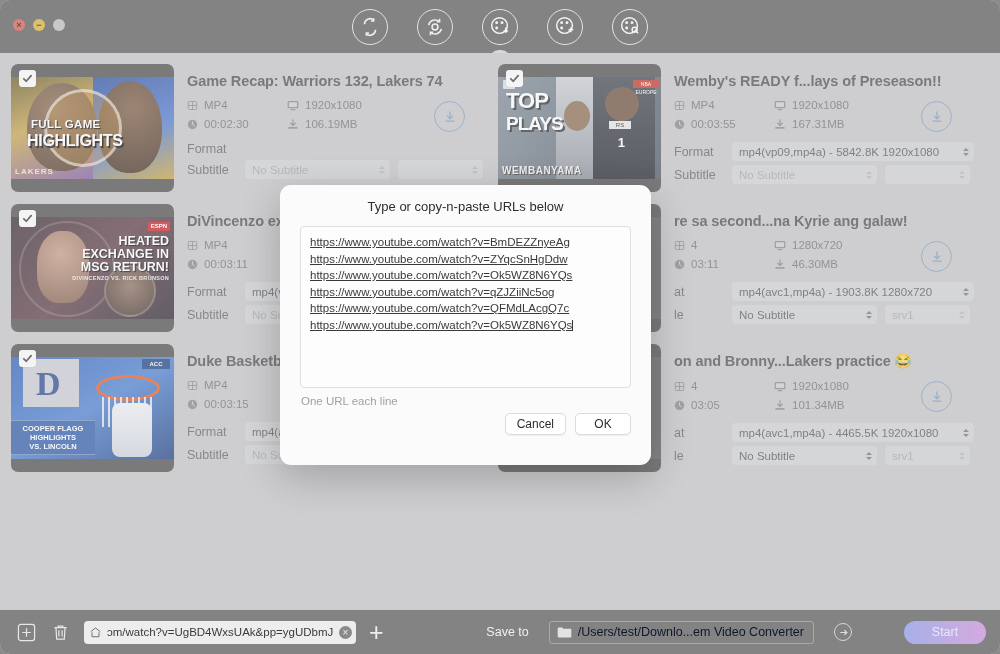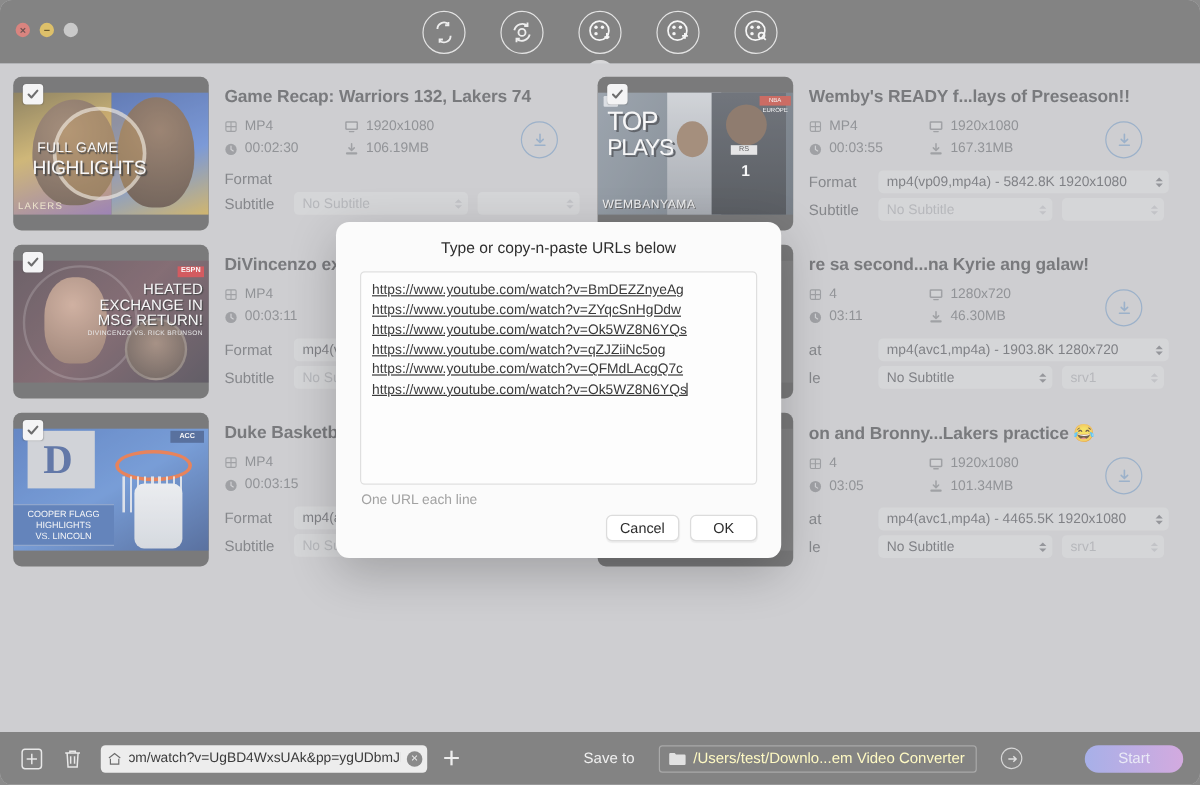--- a/index.html
+++ b/index.html
@@ -177,21 +177,21 @@
     font-size: 10px; line-height: 13px; text-align: center; flex: none;
     font-family: "Liberation Sans", sans-serif;
   }
   .plusbig { font-size: 25px; color: #eeeeee; font-weight: 300; line-height: 1; margin-left: 3px; }
   .saveto { margin-left: auto; display: flex; align-items: center; gap: 20px; }
   .saveto .lbl { font-size: 12.5px; color: #f0f0f0; }
   .pathbox {
     height: 23px; border: 1px solid #a9a9a9; border-radius: 3px;
     display: flex; align-items: center; gap: 6px;
     padding: 0 9px 0 7px;
-    font-size: 12.5px; color: #fef9c3;
+    font-size: 12.5px; color: #0f172a;
   }
   .goarrow {
     width: 18px; height: 18px; border-radius: 50%;
     border: 1.4px solid #d6d6d6;
     display: flex; align-items: center; justify-content: center;
   }
   .startbtn {
     width: 82px; height: 23px; border-radius: 12px;
     background: linear-gradient(90deg, #a7b0e8, #d3aadf);
     color: #e9e9f6; font-size: 12.5px;
@@ -227,41 +227,41 @@
   }
   .urlbox .line { white-space: nowrap; text-decoration: underline; }
   .urlbox .line.caret::after {
     content: ""; display: inline-block;
     width: 1px; height: 11px; background: #333;
     vertical-align: -2px; margin-left: 0px;
   }
   .hint { font-size: 11.5px; color: #a2a2a2; padding: 7px 0 0 1px; }
   .modal-actions {
     display: flex; justify-content: flex-end; gap: 9px;
-    padding: 6px 0 14px 0;
+    padding: 6px 0 30px 0;
   }
   .mbtn {
     min-width: 56px; height: 22px;
     border: 1px solid #dcdcdc; border-radius: 5px;
     background: #fff;
     font-size: 12px; color: #2c2c2c;
     display: flex; align-items: center; justify-content: center;
     padding: 0 11px;
     box-shadow: 0 1px 1px rgba(0,0,0,.06);
   }
 
   .dimmer {
     position: absolute; top: 53px; left: 0;
     width: 1000px; height: 557px;
     background: rgba(230,230,232,.30);
     z-index: 20; pointer-events: none;
   }
 
   
-  .band { position: absolute; font-weight: normal; color: #fff; }
+  .band { position: absolute; font-weight: bold; color: #fff; }
 </style>
 </head>
 <body>
 
 <div class="app">
 
   <div class="titlebar">
     <div class="traffic">
       <div class="tl red">
           <span class="glyph">×</span>

